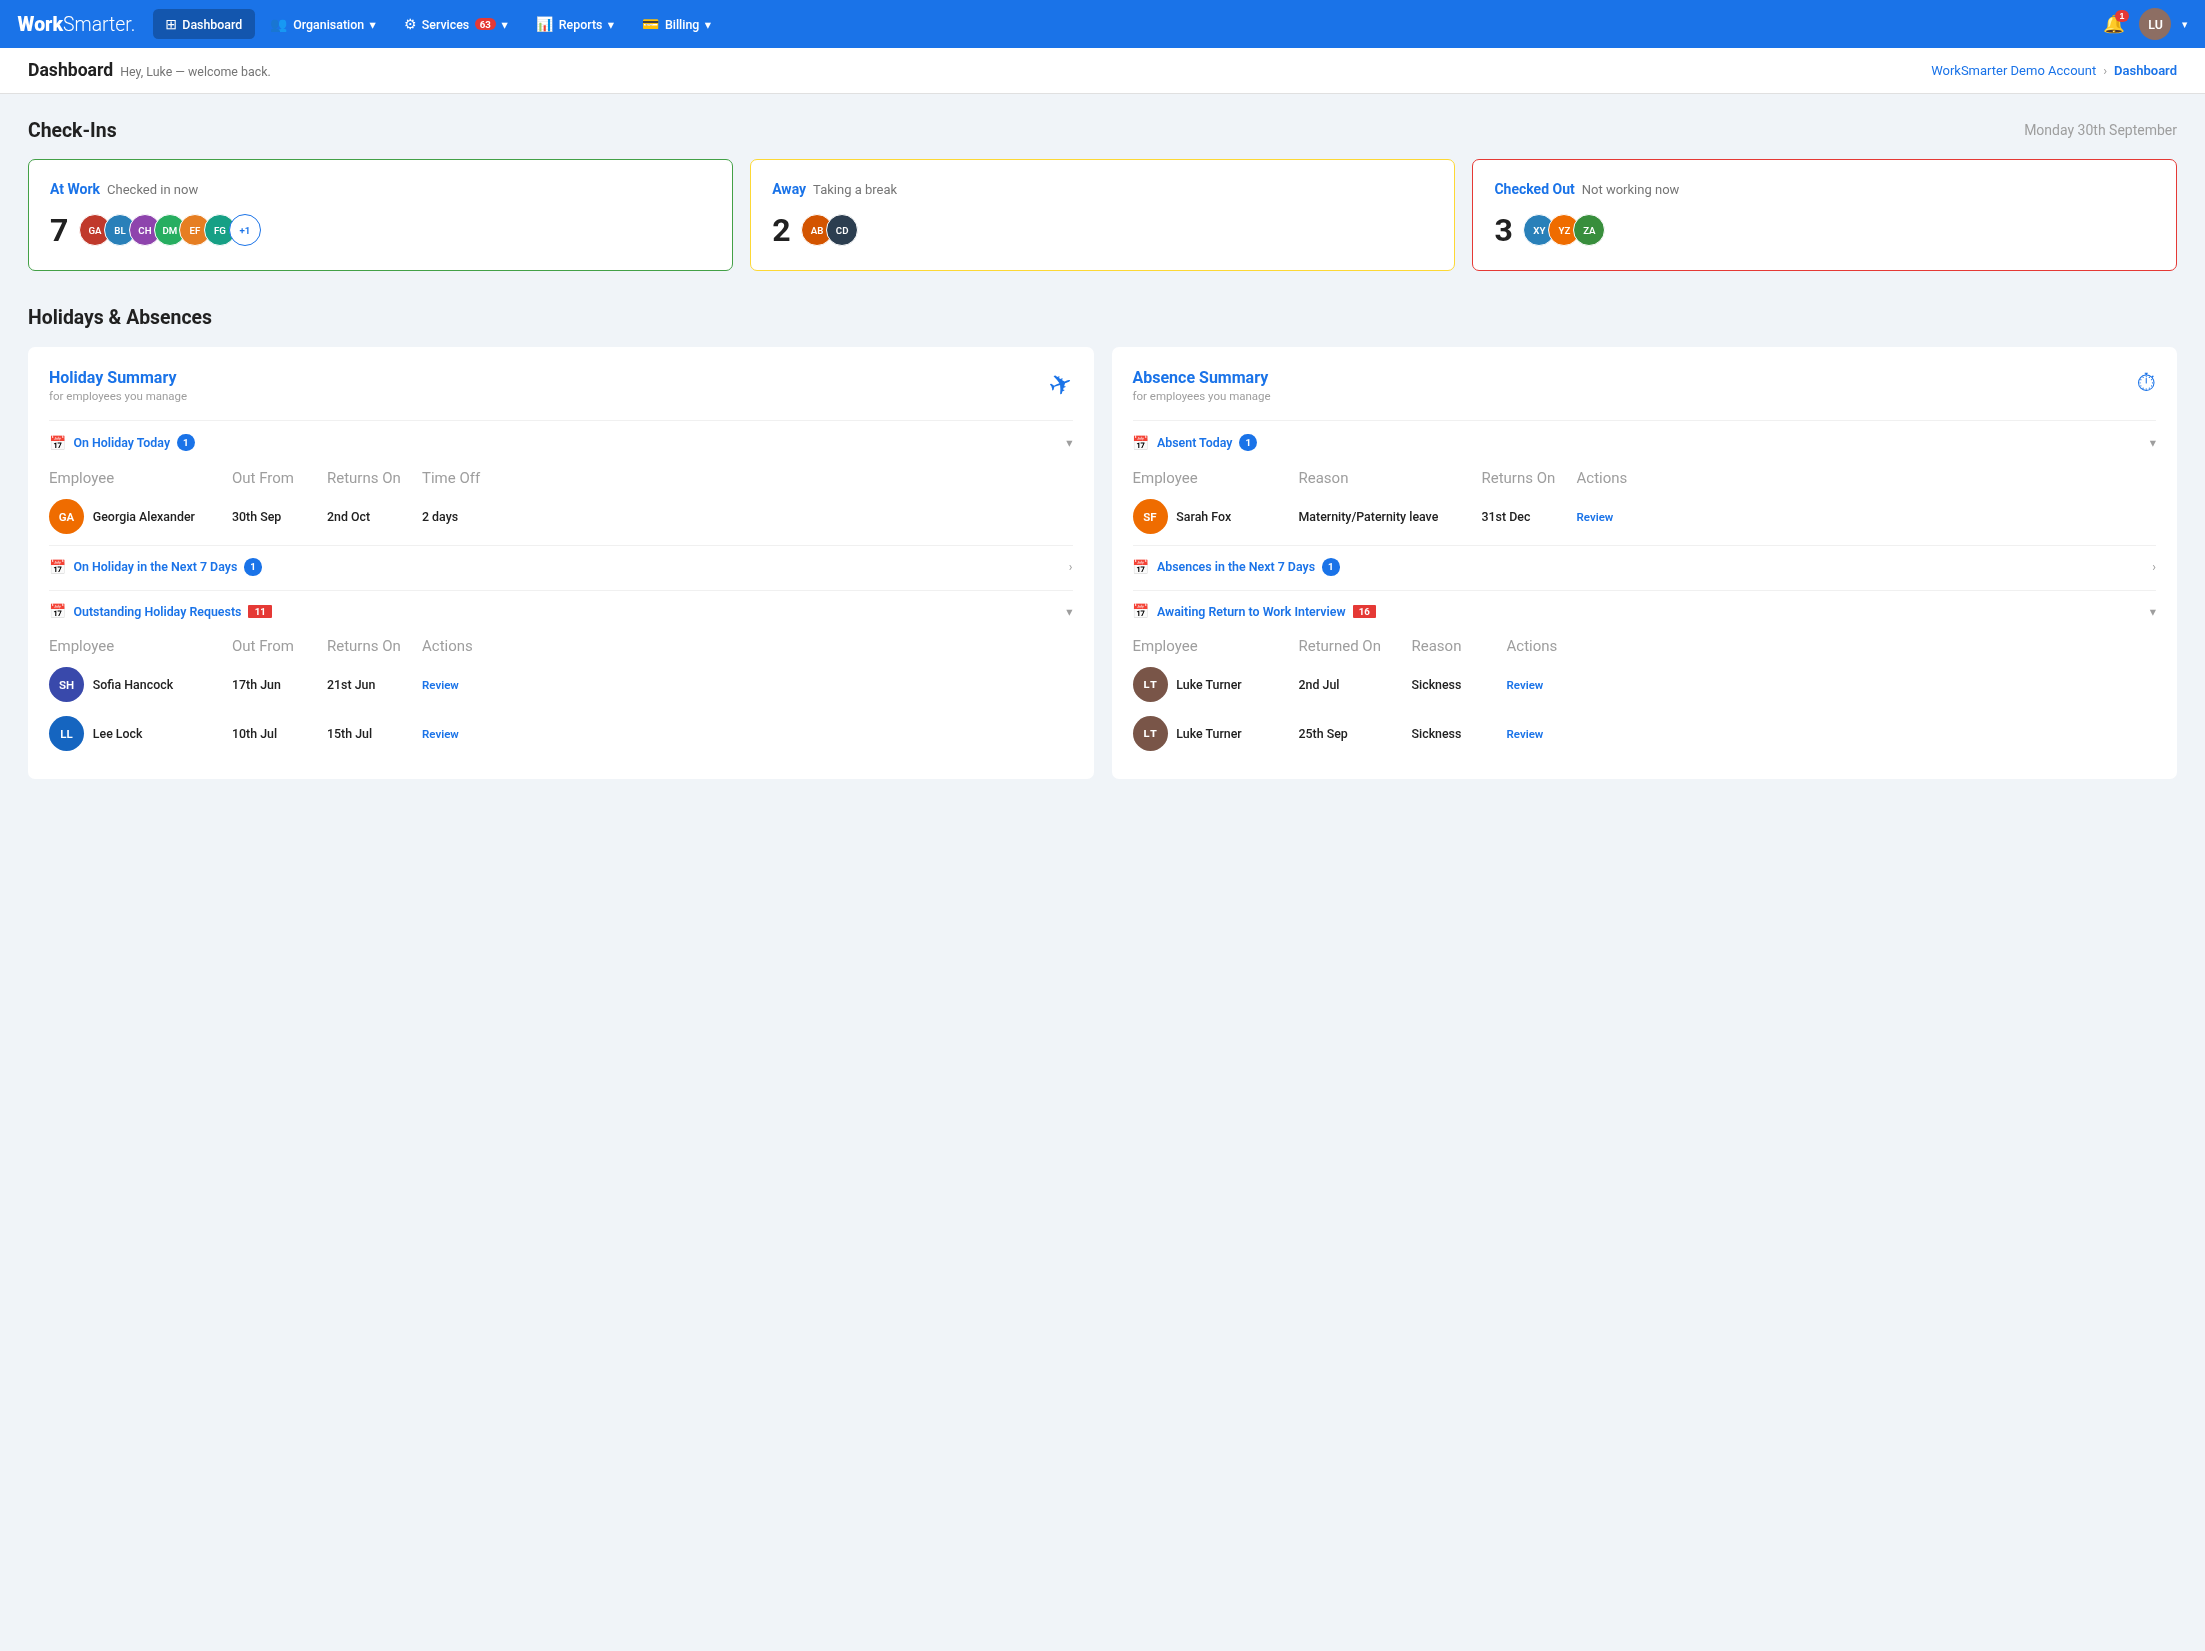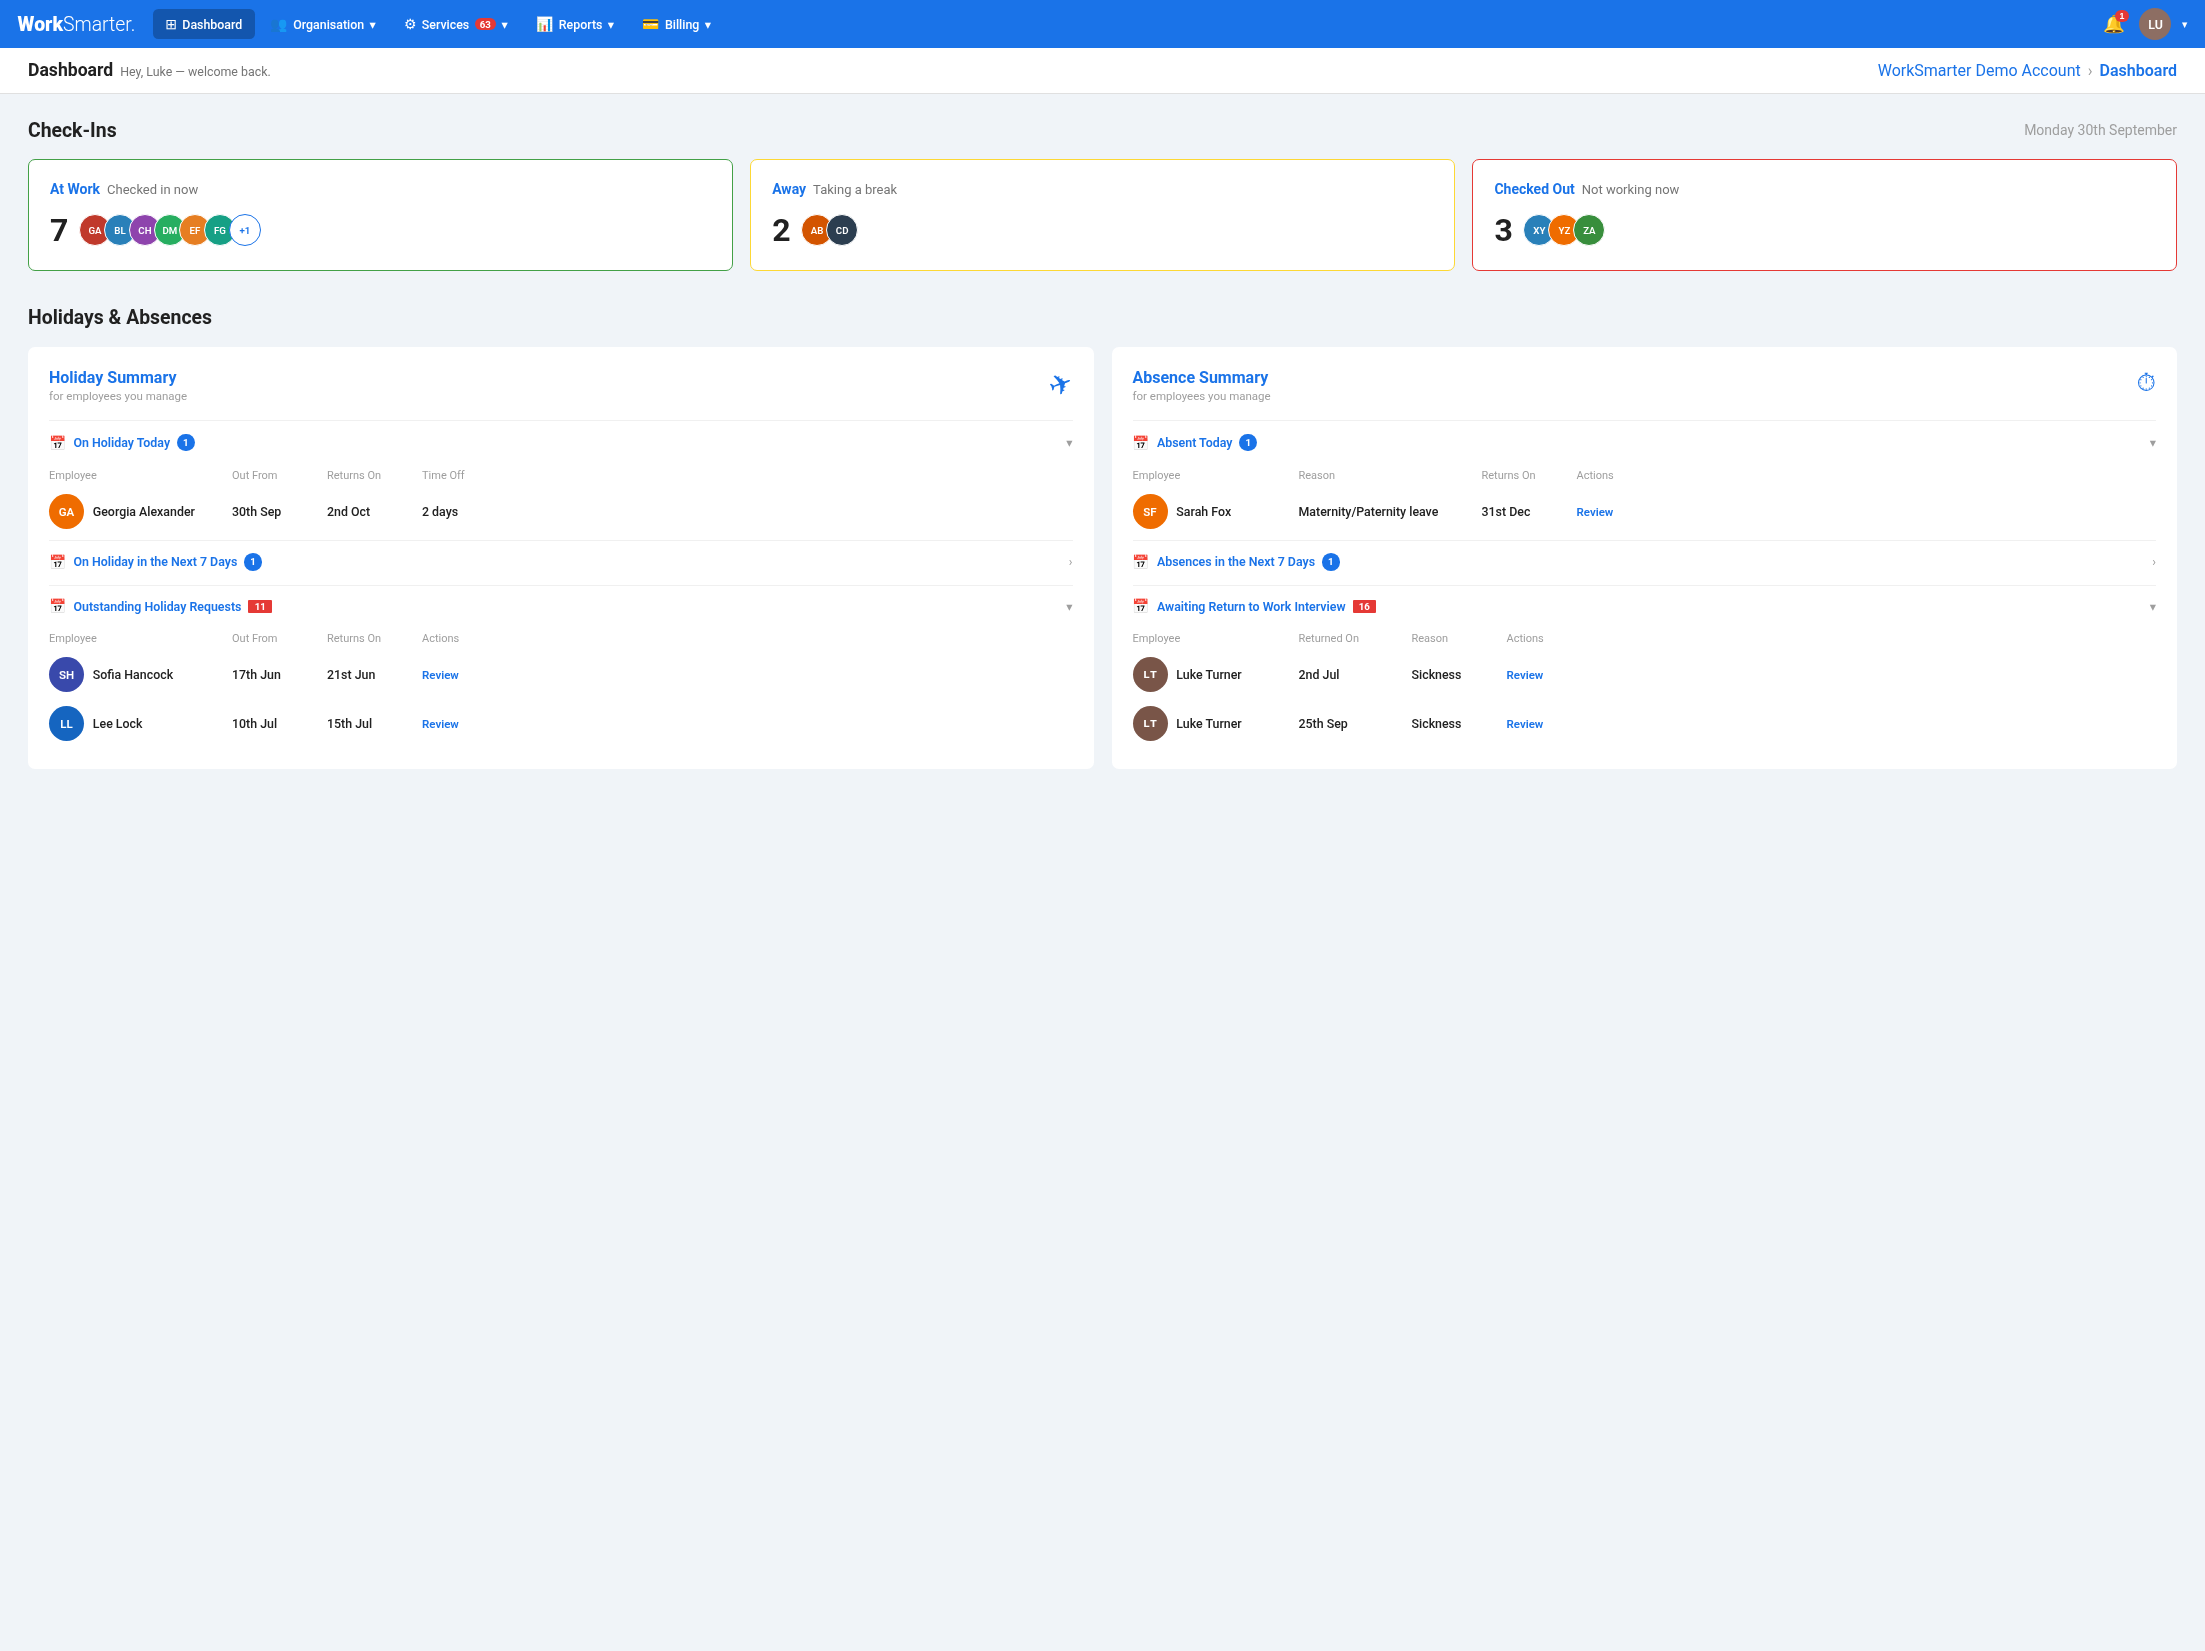--- a/index.html
+++ b/index.html
@@ -82,21 +82,21 @@
       background: white;
       padding: 12.4px 28px;
       display: flex;
       align-items: center;
       justify-content: space-between;
       border-bottom: 0.9px solid #e0e0e0;
     }
     .breadcrumb-left { display: flex; align-items: baseline; gap: 7px; }
     .breadcrumb-title { font-size: 17.6px; font-weight: 700; color: #212121; }
     .breadcrumb-subtitle { font-size: 12.4px; color: #757575; }
-    .breadcrumb-right { display: flex; align-items: center; gap: 7px; font-size: 16px; }
+    .breadcrumb-right { display: flex; align-items: center; gap: 7px; font-size: 13px; }
     .breadcrumb-link { color: #1a73e8; text-decoration: none; }
     .breadcrumb-sep { color: #9e9e9e; }
     .breadcrumb-current { color: #1a73e8; font-weight: 600; }
 
     
     .main { padding: 25px 28px; }
 
     
     .section-header {
       display: flex;
@@ -211,21 +211,21 @@
       align-items: center;
       padding: 7px 0;
     }
     .employee-row-rw {
       display: grid;
       grid-template-columns: 159px 106px 88px auto;
       gap: 7px;
       align-items: center;
       padding: 7px 0;
     }
-    .col-label { font-size: 11px; color: #9e9e9e; margin-bottom: 1.8px; }
+    .col-label { font-size: 15px; color: #9e9e9e; margin-bottom: 1.8px; }
     .col-value { font-size: 12.4px; color: #212121; font-weight: 500; }
     .col-action { font-size: 11.5px; color: #1a73e8; font-weight: 600; cursor: pointer; }
     .employee-info { display: flex; align-items: center; gap: 8.8px; }
     .avatar-med {
       width: 35px; height: 35px;
       border-radius: 50%;
       background: #bdbdbd;
       display: flex; align-items: center; justify-content: center;
       font-size: 11.5px; font-weight: 600; color: white;
       flex-shrink: 0;

